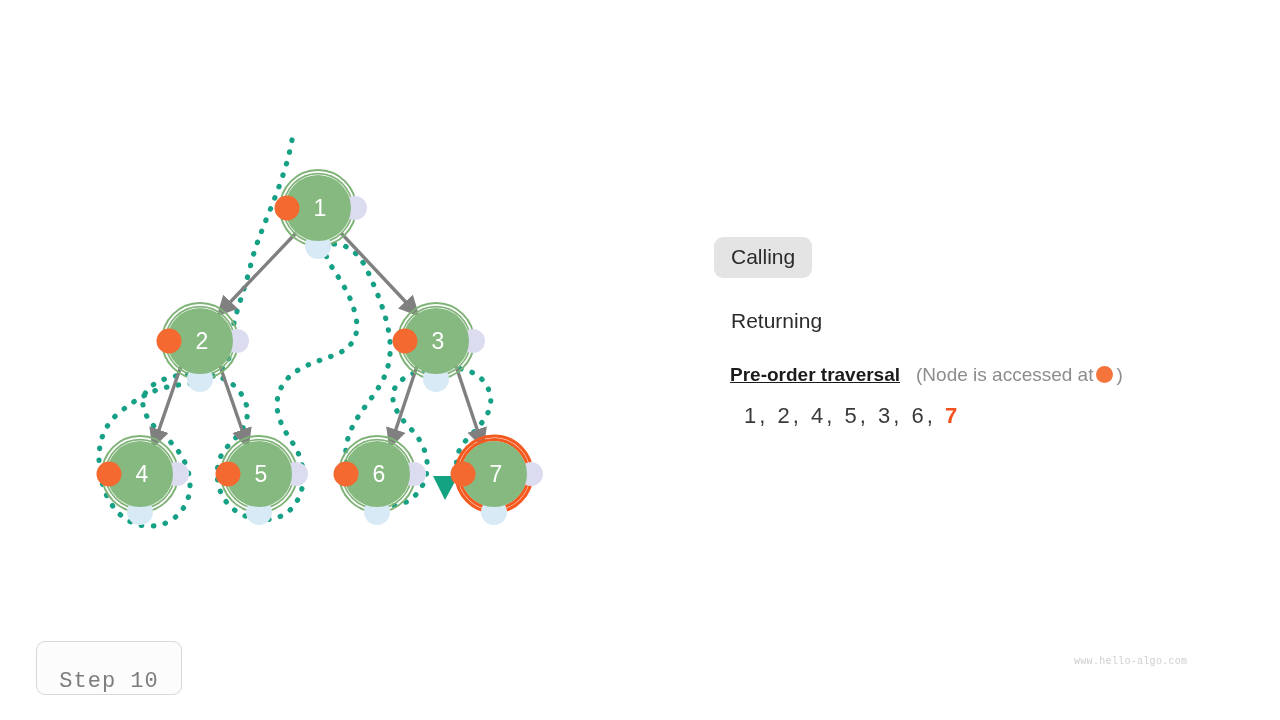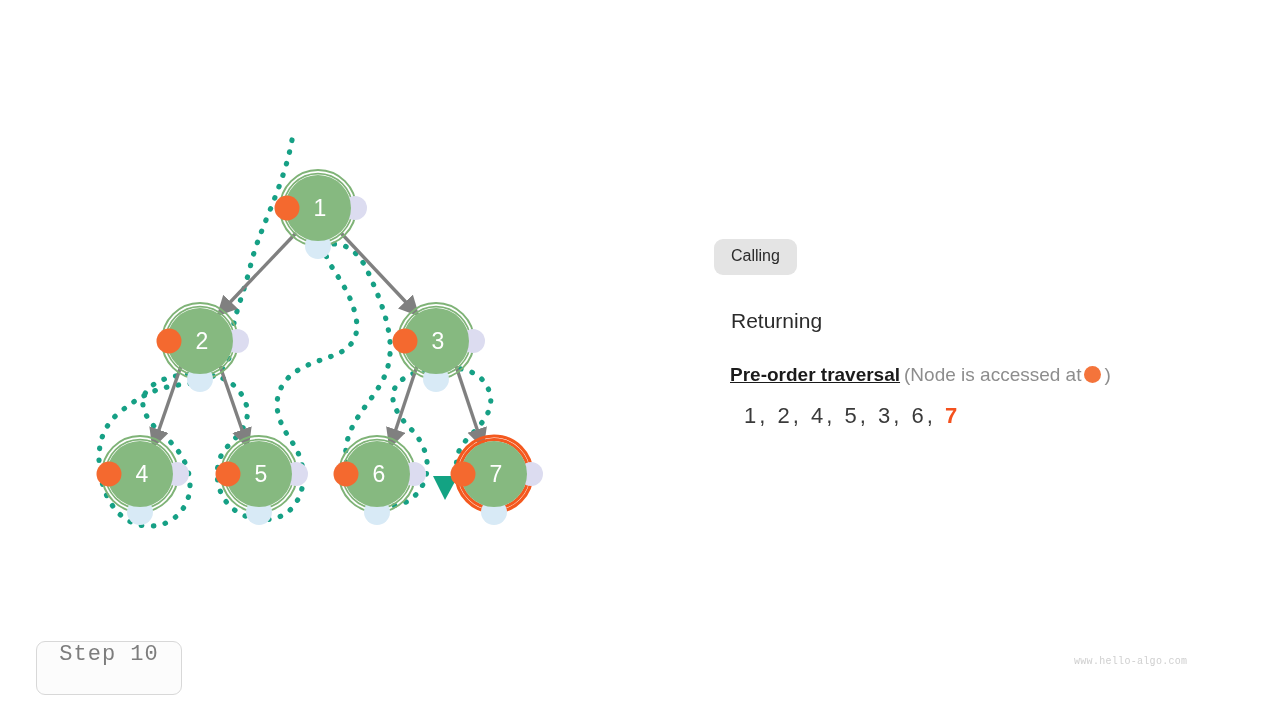--- a/index.html
+++ b/index.html
@@ -10,44 +10,44 @@
   #stage{position:absolute;left:0;top:0;width:1280px;height:720px;}
 
   
   #tree-svg{position:absolute;left:0;top:0;width:660px;height:600px;}
 
   
   #legend-panel{position:absolute;left:714px;top:232px;width:560px;}
   .legend-row{height:50px;display:flex;align-items:center;}
   #calling-badge{
     display:inline-block;background:#e4e4e4;border-radius:9px;
-    padding:9px 17px 11px 17px;font-size:16px;color:#2b2b2b;line-height:1;
+    padding:9px 17px 11px 17px;font-size:21px;color:#2b2b2b;line-height:1;
   }
   #returning-label{
     display:inline-block;padding:9px 17px 11px 17px;font-size:21px;color:#2b2b2b;line-height:1;margin-top:28px;
   }
   #traversal-block{position:absolute;left:730px;top:364px;width:560px;}
   #traversal-title-row{display:flex;align-items:center;white-space:nowrap;}
   #traversal-title{font-size:19px;font-weight:bold;color:#1b1b1b;text-decoration:underline;}
-  #traversal-note{font-size:19px;color:#8d8d8d;margin-left:4px;text-align:right;}
+  #traversal-note{font-size:19px;color:#8d8d8d;margin-left:16px;text-align:right;}
   .inline-dot{
     display:inline-block;width:17px;height:17px;border-radius:50%;
     background:#f4743b;vertical-align:-2px;margin:0 3px;
   }
   #traversal-seq{
     margin-top:17px;margin-left:14px;font-size:22px;color:#3a3a3a;
     font-family:"Liberation Sans", sans-serif;letter-spacing:3px;white-space:nowrap;
   }
   #traversal-seq .cur{color:#f4511e;font-weight:bold;}
 
   
   #step-badge{
     position:absolute;left:36px;top:641px;width:144px;height:52px;
     border:1px solid #d8d8d8;border-radius:9px;background:#fcfcfc;
-    display:flex;align-items:flex-start;justify-content:center;
+    display:flex;align-items:flex-end;justify-content:center;
     font-family:"Liberation Mono", monospace;font-size:22px;color:#7d7d7d;letter-spacing:1px;
   }
   
   #watermark{
     position:absolute;left:1074px;top:656px;
     font-family:"Liberation Mono", monospace;font-size:10px;color:#cfcfcf;letter-spacing:.3px;
   }
 </style>
 </head>
 <body style="background: rgb(255, 255, 255);">

